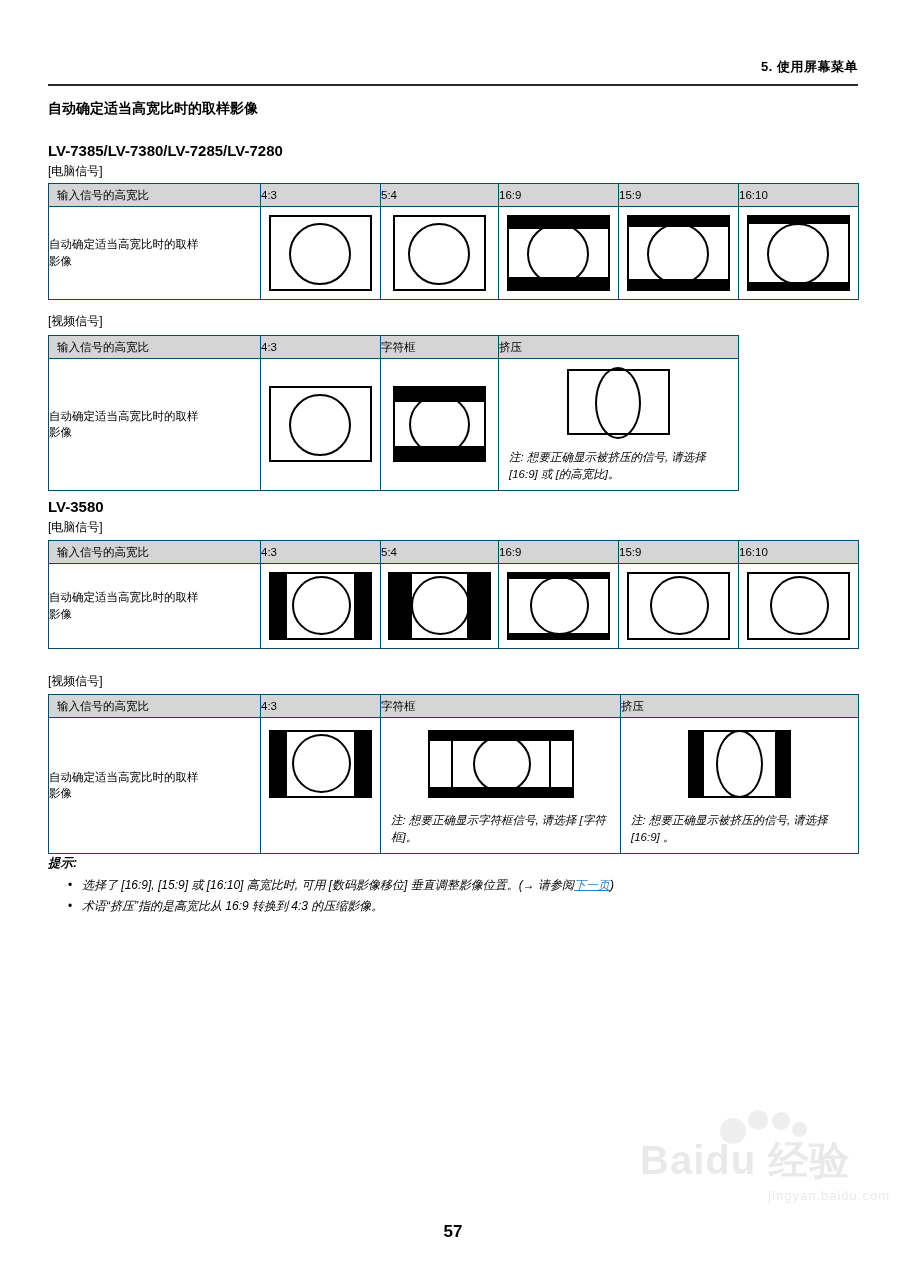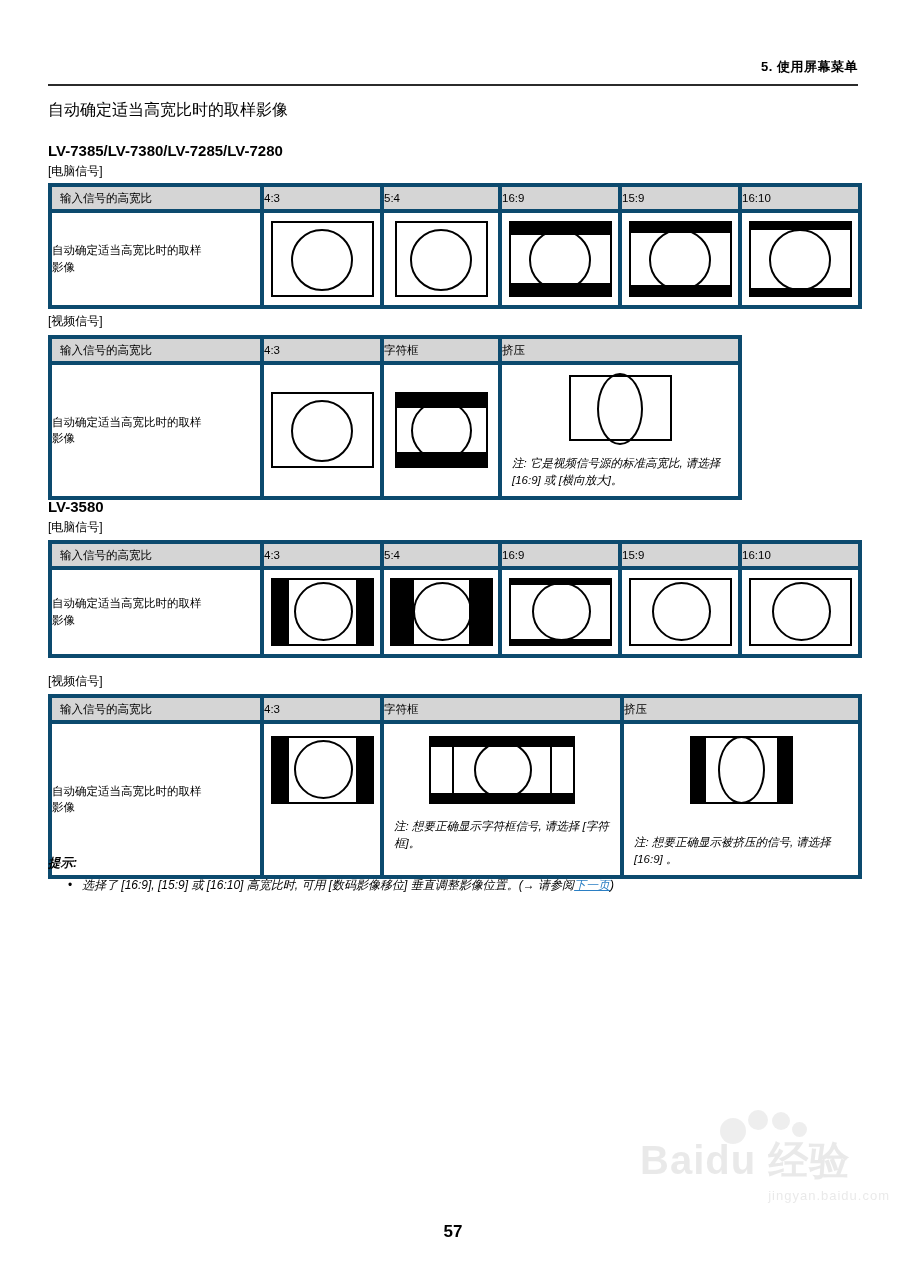--- a/index.html
+++ b/index.html
@@ -39,41 +39,41 @@
     left: 48px;
     top: 84px;
     width: 810px;
     height: 2px;
     background: #2b2b2b;
   }
 
   
   .sec-title {
     position: absolute;
-    font-size: 16px;
-    font-weight: normal;
+    font-size: 14px;
+    font-weight: bold;
   }
   .model-title {
     position: absolute;
     font-size: 15px;
     font-weight: bold;
   }
   .sig-label {
     position: absolute;
     font-size: 12px;
   }
 
   
   table.grid {
     position: absolute;
     border-collapse: collapse;
     table-layout: fixed;
   }
   table.grid th, table.grid td {
-    border: 4px solid #0c4a6e;
+    border: 1px solid #0c4a6e;
     padding: 0;
     font-weight: normal;
     font-size: 11.5px;
     vertical-align: middle;
   }
   table.grid th {
     background: #d5d5d5;
     height: 22px;
     text-align: left;
   }
@@ -305,21 +305,21 @@
         <div class="fig" style="width:93px;height:76px;">
           <div class="bar-t" style="top:0;height:14px;"></div>
           <div class="bar-b" style="bottom:0;height:14px;"></div>
           <div class="circ" style="left:14px;top:6px;width:61px;height:61px;"></div>
         </div>
       </td>
       <td class="cell" style="vertical-align:top;">
         <div class="fig" style="width:103px;height:66px;margin-top:10px;">
           <div class="circ" style="left:26px;top:-4px;width:46px;height:72px;"></div>
         </div>
-        <div class="note" style="margin-top:14px;">注: 它是视频信号源的标准高宽比, 请选择 [16:9] 或 [横向放大]。</div>
+        <div class="note" style="margin-top:14px;">注: 想要正确显示被挤压的信号, 请选择 [16:9] 或 [的高宽比]。</div>
       </td>
     </tr>
   </tbody>
     </table>
 
   <div class="model-title" style="left:48px; top:498px;">LV-3580</div>
   <div class="sig-label" style="left:48px; top:519px;">[电脑信号]</div>
 
   <table class="grid" style="left:48px; top:540px; width:810px;">
     <colgroup>
@@ -409,31 +409,34 @@
           <div class="circ" style="left:43px;top:3px;width:58px;height:58px;"></div>
         </div>
         <div class="note" style="margin-top:14px;">注: 想要正确显示字符框信号, 请选择 [字符框]。</div>
       </td>
       <td class="cell" style="vertical-align:top;">
         <div class="fig" style="width:103px;height:68px;margin-top:12px;">
           <div class="bar-l" style="left:0;width:14px;"></div>
           <div class="bar-r" style="right:0;width:14px;"></div>
           <div class="circ" style="left:26px;top:-2px;width:47px;height:68px;"></div>
         </div>
-        <div class="note" style="margin-top:30px;">注: 想要正确显示被挤压的信号, 请选择 [16:9] 。</div>
+        <div class="note" style="margin-top:14px;">注: 想要正确显示被挤压的信号, 请选择 [16:9] 。</div>
       </td>
     </tr>
   </tbody>
     </table>
 
   <div class="tips-title" style="left:48px; top:855px;">提示:</div>
   <div class="tips" style="left:62px; top:872px; width:800px;">
     <ul>
       <li>
         <span>选择了 [16:9], [15:9] 或 [16:10] 高宽比时, 可用 [数码影像移位] 垂直调整影像位置。(→ 请参阅</span><a class="link" href="#">下一页</a><span>)</span>
+      </li>
+      <li>
+        <span>术语“挤压”指的是高宽比从 16:9 转换到 4:3 的压缩影像。</span>
       </li>
     </ul>
   </div>
 
   <div class="wm">
     <div class="wm-paw">
       <span style="left:0px; top:0px; width:26px; height:26px;"></span>
       <span style="left:28px; top:-8px; width:20px; height:20px;"></span>
       <span style="left:52px; top:-6px; width:18px; height:18px;"></span>
       <span style="left:72px; top:4px; width:15px; height:15px;"></span>

